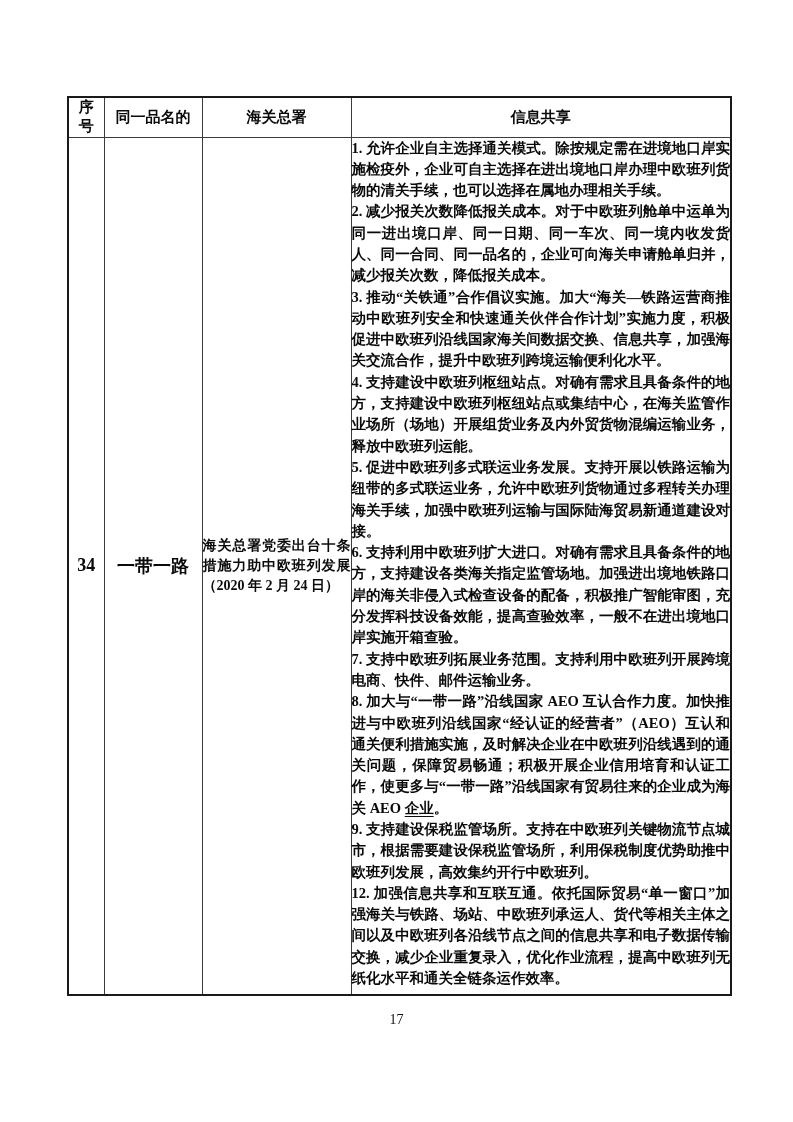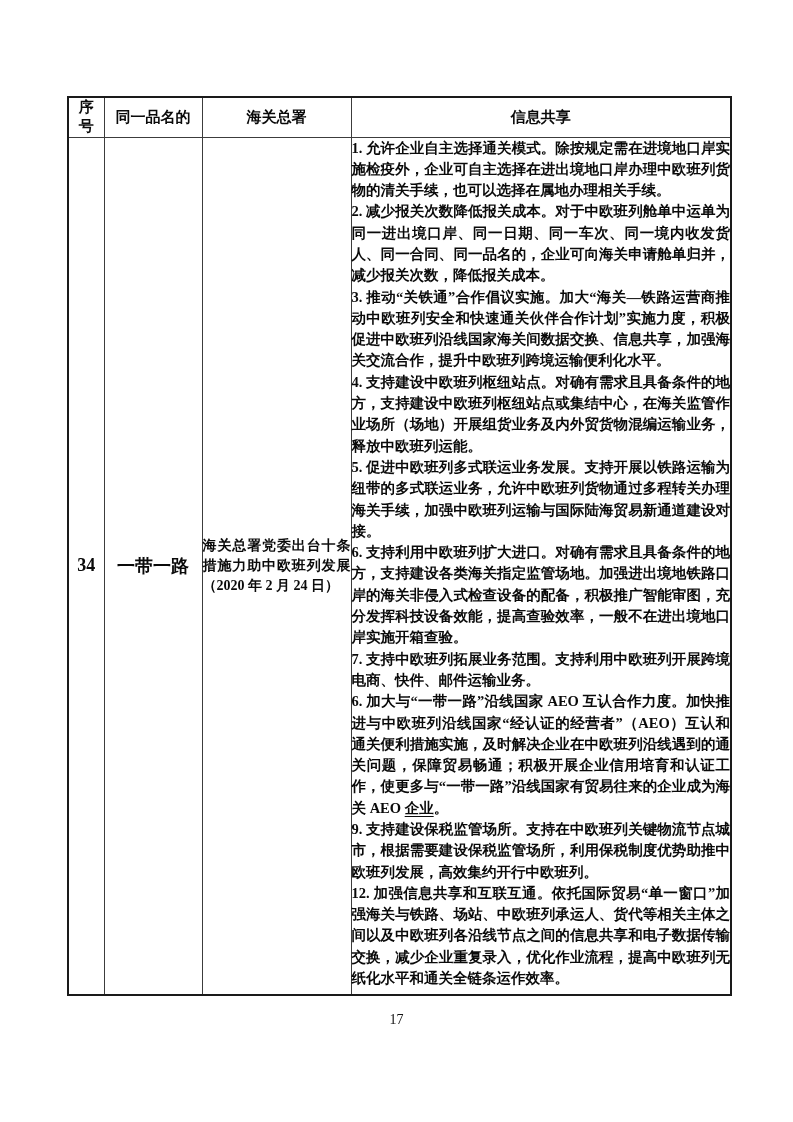--- a/index.html
+++ b/index.html
@@ -119,21 +119,21 @@
         <div class="doc-title">海关总署党委出台十条措施力助中欧班列发展（2020 年 2 月 24 日）</div>
       </td>
       <td class="cell-content">
         <p class="item">1. 允许企业自主选择通关模式。除按规定需在进境地口岸实施检疫外，企业可自主选择在进出境地口岸办理中欧班列货物的清关手续，也可以选择在属地办理相关手续。</p>
         <p class="item">2. 减少报关次数降低报关成本。对于中欧班列舱单中运单为同一进出境口岸、同一日期、同一车次、同一境内收发货人、同一合同、同一品名的，企业可向海关申请舱单归并，减少报关次数，降低报关成本。</p>
         <p class="item">3. 推动“关铁通”合作倡议实施。加大“海关—铁路运营商推动中欧班列安全和快速通关伙伴合作计划”实施力度，积极促进中欧班列沿线国家海关间数据交换、信息共享，加强海关交流合作，提升中欧班列跨境运输便利化水平。</p>
         <p class="item">4. 支持建设中欧班列枢纽站点。对确有需求且具备条件的地方，支持建设中欧班列枢纽站点或集结中心，在海关监管作业场所（场地）开展组货业务及内外贸货物混编运输业务，释放中欧班列运能。</p>
         <p class="item">5. 促进中欧班列多式联运业务发展。支持开展以铁路运输为纽带的多式联运业务，允许中欧班列货物通过多程转关办理海关手续，加强中欧班列运输与国际陆海贸易新通道建设对接。</p>
         <p class="item">6. 支持利用中欧班列扩大进口。对确有需求且具备条件的地方，支持建设各类海关指定监管场地。加强进出境地铁路口岸的海关非侵入式检查设备的配备，积极推广智能审图，充分发挥科技设备效能，提高查验效率，一般不在进出境地口岸实施开箱查验。</p>
         <p class="item">7. 支持中欧班列拓展业务范围。支持利用中欧班列开展跨境电商、快件、邮件运输业务。</p>
-        <p class="item"><span>6. 加大与“一带一路”沿线国家 AEO 互认合作力度。加快推进与中欧班列沿线国家“经认证的经营者”（AEO）互认和通关便利措施实施，及时解决企业在中欧班列沿线遇到的通关问题，保障贸易畅通；积极开展企业信用培育和认证工作，使更多与“一带一路”沿线国家有贸易往来的企业成为海关 AEO </span><span class="u">企业</span><span>。</span></p>
+        <p class="item"><span>8. 加大与“一带一路”沿线国家 AEO 互认合作力度。加快推进与中欧班列沿线国家“经认证的经营者”（AEO）互认和通关便利措施实施，及时解决企业在中欧班列沿线遇到的通关问题，保障贸易畅通；积极开展企业信用培育和认证工作，使更多与“一带一路”沿线国家有贸易往来的企业成为海关 AEO </span><span class="u">企业</span><span>。</span></p>
         <p class="item">9. 支持建设保税监管场所。支持在中欧班列关键物流节点城市，根据需要建设保税监管场所，利用保税制度优势助推中欧班列发展，高效集约开行中欧班列。</p>
         <p class="item">12. 加强信息共享和互联互通。依托国际贸易“单一窗口”加强海关与铁路、场站、中欧班列承运人、货代等相关主体之间以及中欧班列各沿线节点之间的信息共享和电子数据传输交换，减少企业重复录入，优化作业流程，提高中欧班列无纸化水平和通关全链条运作效率。</p>
       </td>
     </tr>
   </tbody>
     </table>
 
   <div class="page-number">17</div>
 
 </div>

